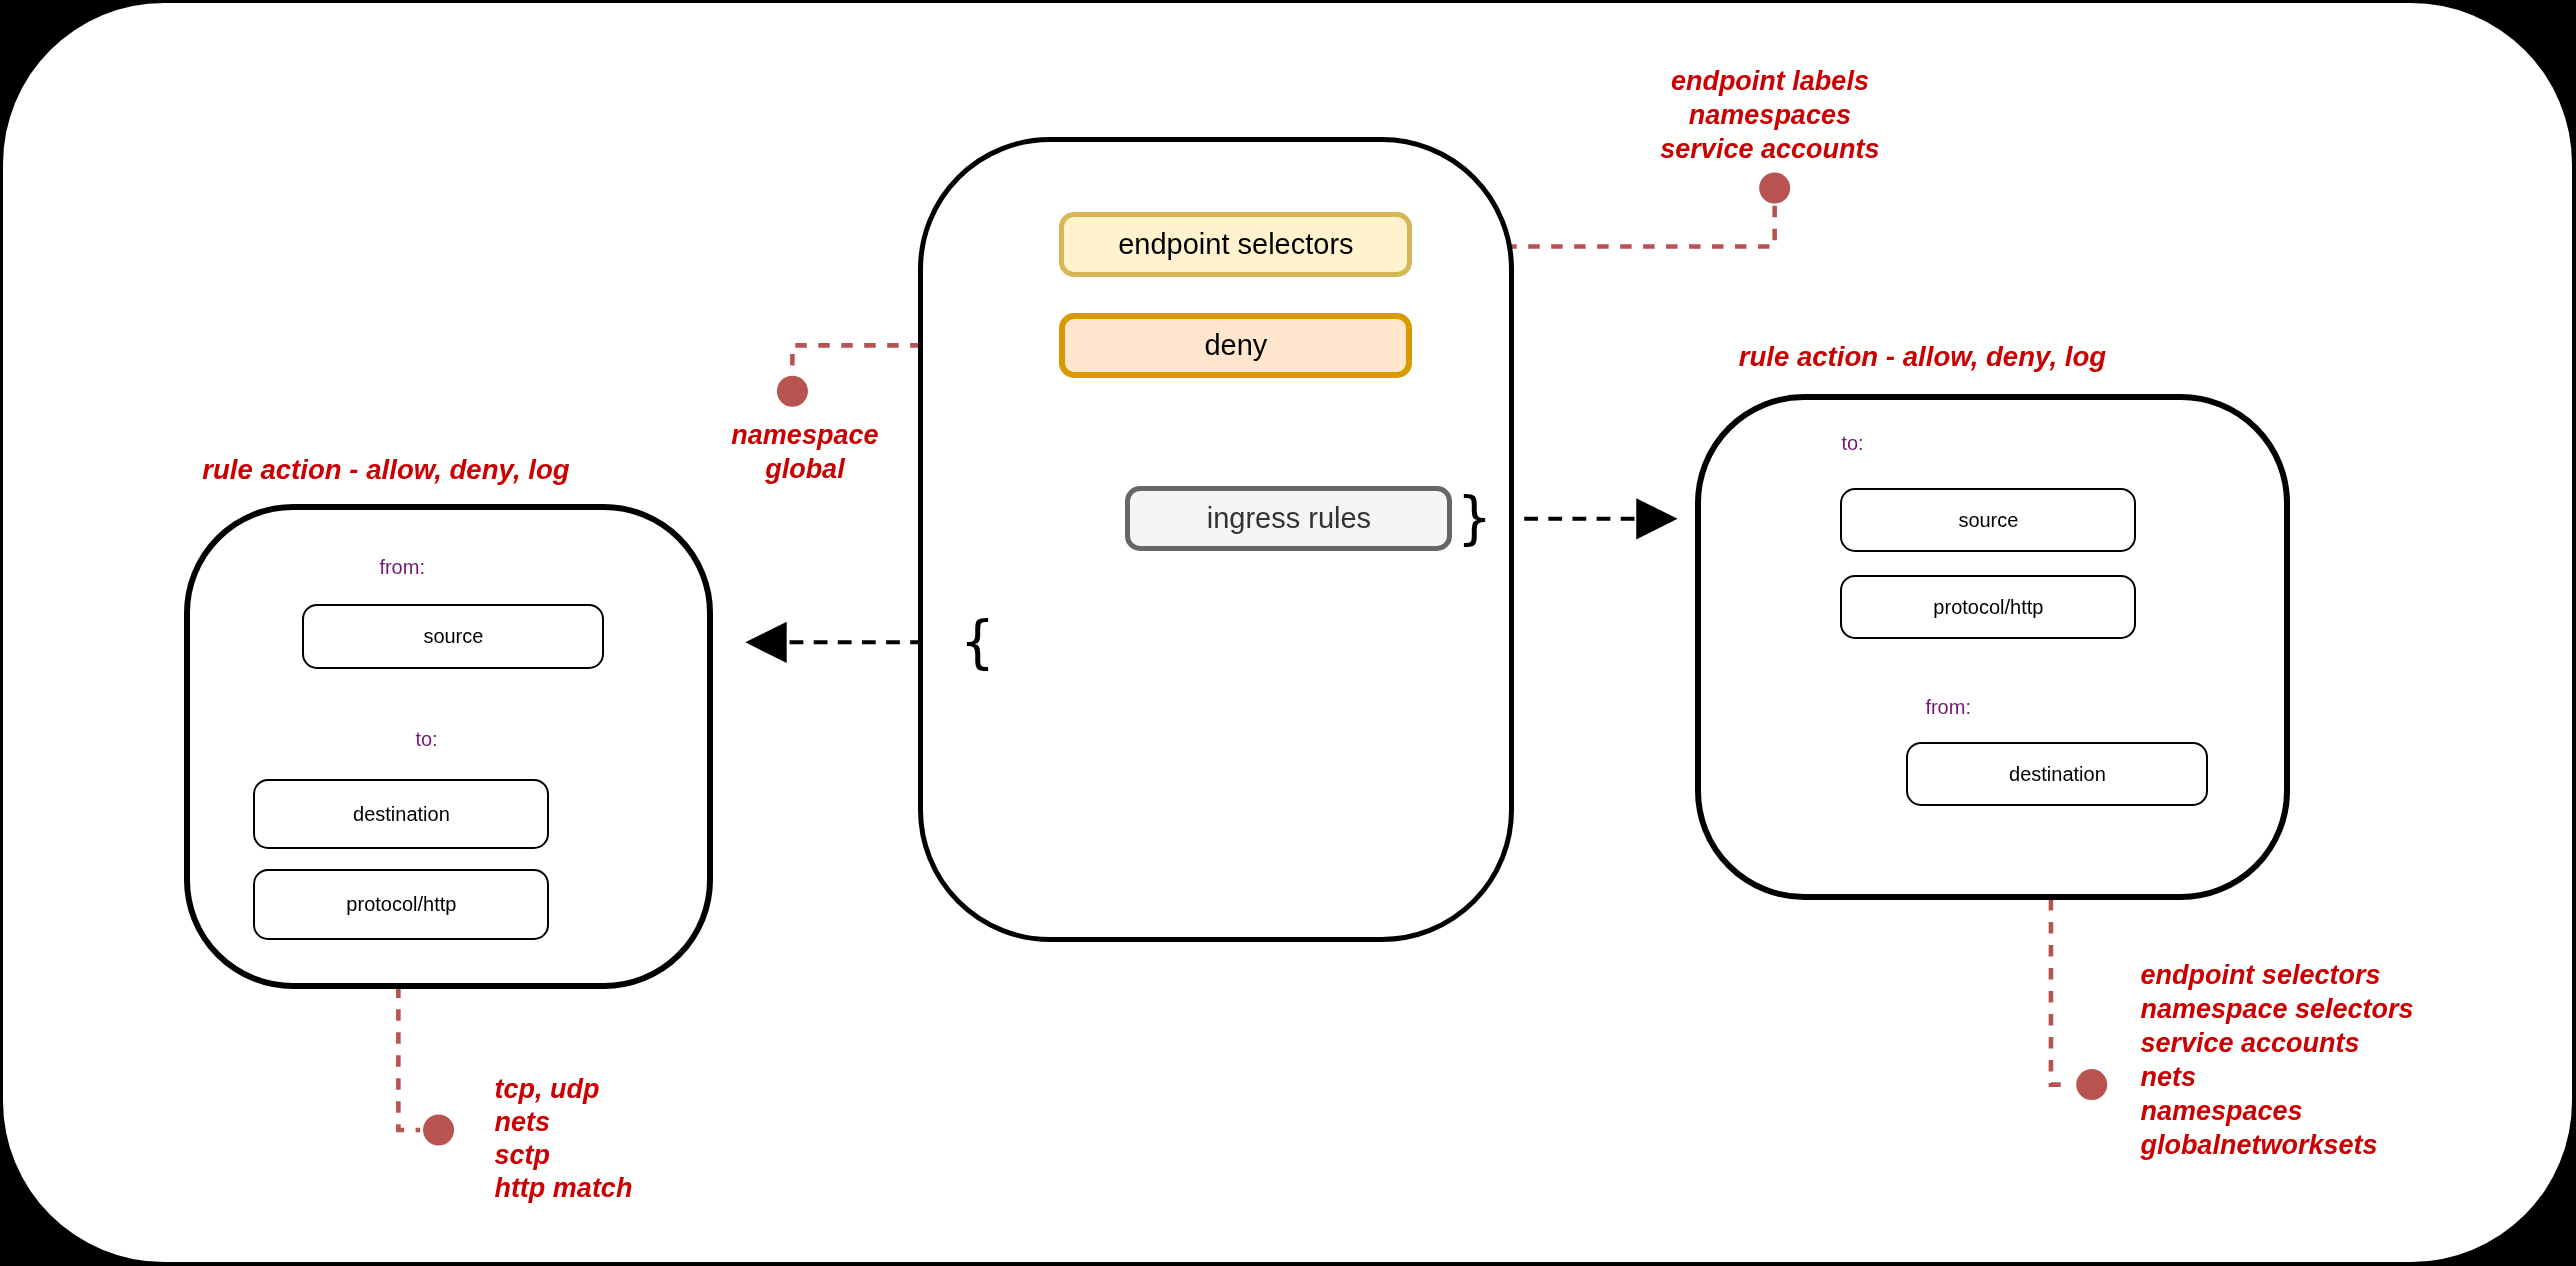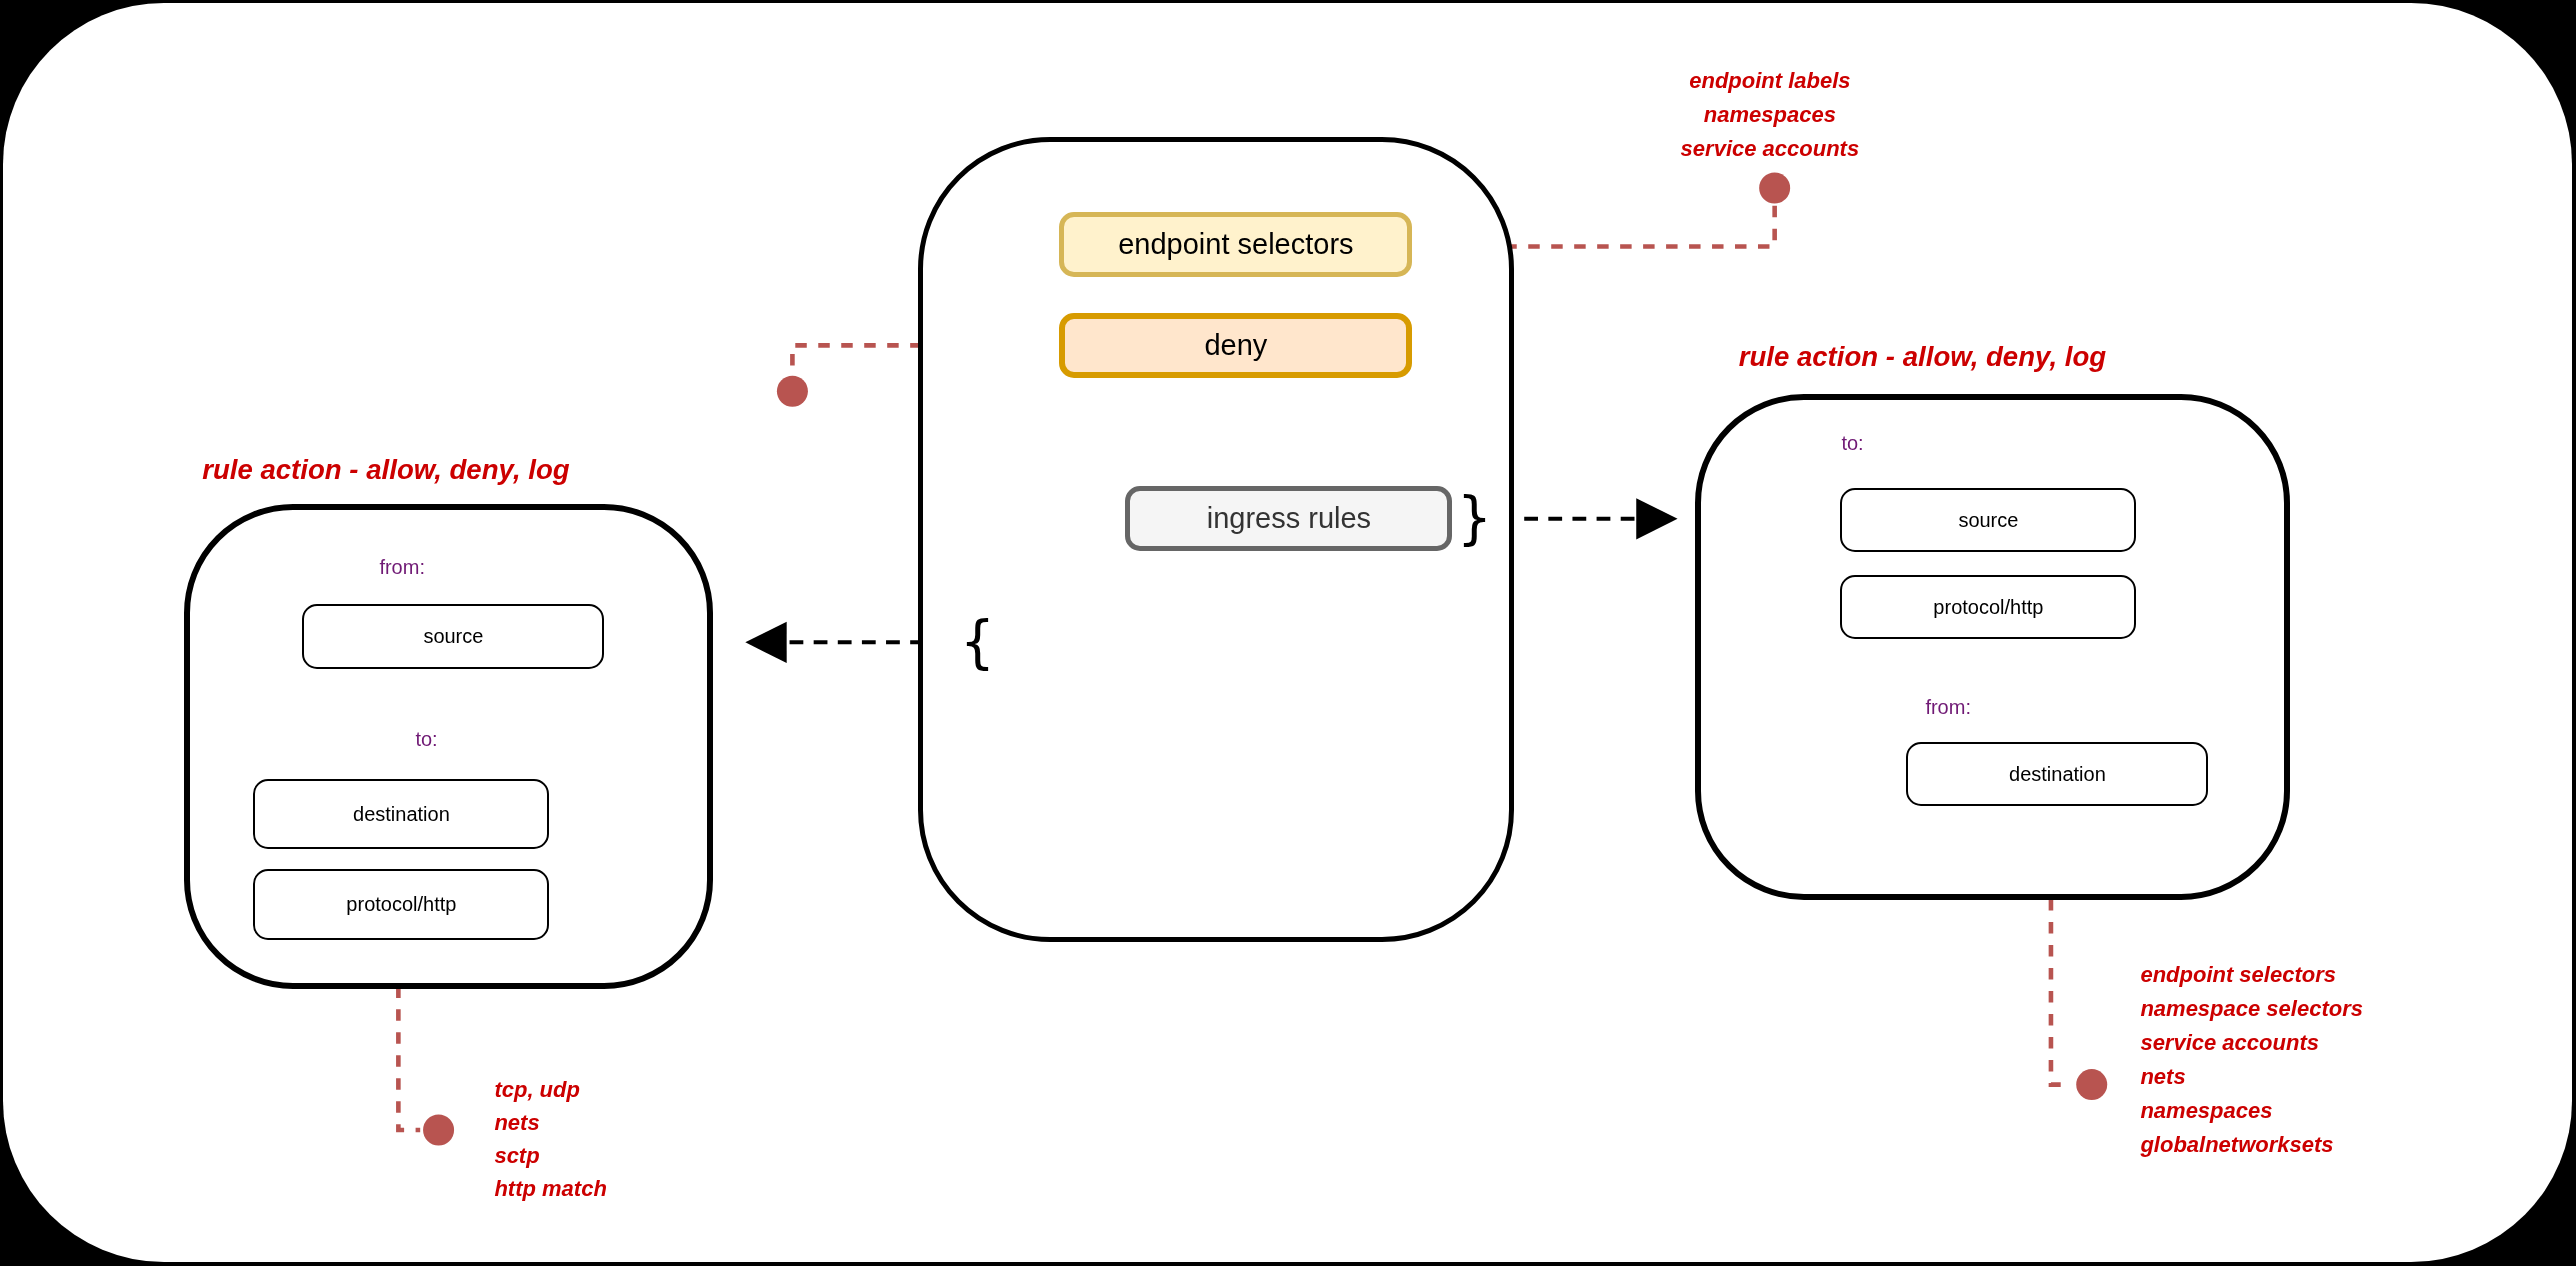--- a/index.html
+++ b/index.html
@@ -79,21 +79,21 @@
   #left-to-label    { left: 412px;  top: 725px; }
   #right-to-label   { left: 1838px; top: 429px;  }
   #right-from-label { left: 1922px; top: 693px; }
 
   
   .annotation {
     position: absolute;
     color: #cc0000;
     font-weight: bold;
     font-style: italic;
-    font-size: 22px;
+    font-size: 27px;
     line-height: 34px;
     white-space: nowrap;
   }
   .annotation div { white-space: nowrap; }
   #annotation-endpoint-labels { left: 1594px; top: 61px;  width: 345px; text-align: center; }
   #annotation-scope-values    { left: 658px; top: 415px;  width: 287px; text-align: center; }
   #annotation-protocol-values { left: 491px;  top: 1070px; text-align: left; line-height: 33px; }
   #annotation-destination-values { left: 2137px; top: 955px; text-align: left; line-height: 34px; }
   #left-rule-title  { left: 190px;  top: 450px; width: 385px; text-align: center; font-size: 27.6px; }
   #right-rule-title { left: 1721px; top: 337px; width: 396px; text-align: center; font-size: 27.6px; }
@@ -192,20 +192,24 @@
   <div id="right-from-label" class="field-label">from:</div>
   <div id="right-destination-box" class="plain-box">
     <span>destination</span>
   </div>
 
   <div id="annotation-endpoint-labels" class="annotation">
     <div>endpoint labels</div>
     <div>namespaces</div>
     <div>service accounts</div>
   </div>
+  <div id="annotation-scope-values" class="annotation">
+    <div>namespace</div>
+    <div>global</div>
+  </div>
   <div id="annotation-protocol-values" class="annotation">
     <div>tcp, udp</div>
     <div>nets</div>
     <div>sctp</div>
     <div>http match</div>
   </div>
   <div id="annotation-destination-values" class="annotation">
     <div>endpoint selectors</div>
     <div>namespace selectors</div>
     <div>service accounts</div>

